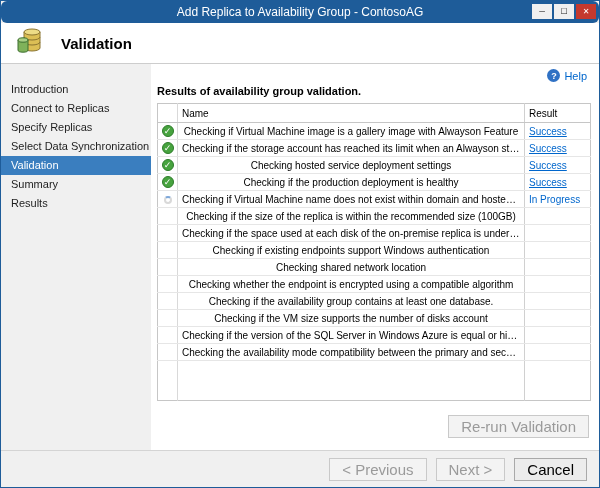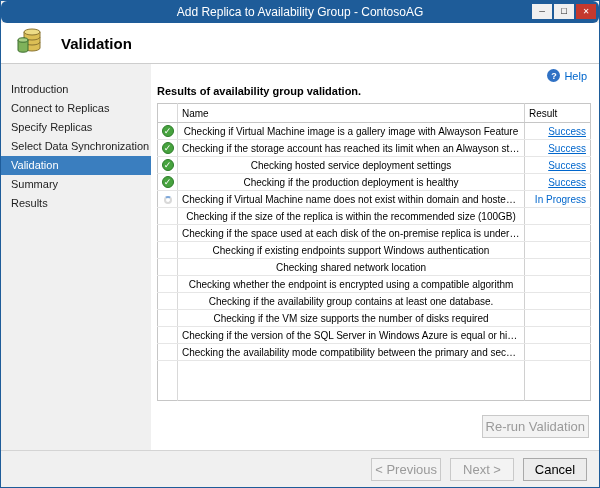--- a/index.html
+++ b/index.html
@@ -69,38 +69,38 @@
     padding: 0 4px; border-bottom: 1px solid #c6c6c6;
     white-space: nowrap; overflow: hidden;
   }
   table.grid td {
     height: 17px; padding: 0 4px;
     border-bottom: 1px solid #e6e6e6;
     white-space: nowrap; overflow: hidden; text-overflow: ellipsis;
   }
   .col-icon { width: 20px; border-right: 1px solid #d9d9d9; text-align: center; padding: 0 2px !important; }
   .col-name { border-right: 1px solid #d0d0d0; text-align: center; }
-  .col-result { width: 66px; text-align: right; }
+  .col-result { width: 66px; }
   tr.filler td { border-bottom: none; height: auto; }
   .check {
     display: inline-flex; width: 12px; height: 12px; border-radius: 50%;
     background: var(--success, #47a33f); color: #fff; font-size: 9px;
     align-items: center; justify-content: center; vertical-align: middle;
     border: 1px solid #2e7d2a;
   }
   .spinner {
     display: inline-block; width: 8px; height: 8px; border-radius: 50%;
     border: 2px solid #d9d9d9; border-top-color: #7da7d9; vertical-align: middle;
   }
   .result-link { color: var(--link, #0066cc); cursor: pointer; }
   .result-link.u { text-decoration: underline; }
   .rerun-row { margin-top: auto; display: flex; justify-content: flex-end; padding: 8px 2px 12px 0; }
   .btn {
     font-family: "Liberation Sans", sans-serif;
-    font-size: 13px; height: 23px; min-width: 64px; padding: 0 3px;
+    font-size: 15px; height: 23px; min-width: 64px; padding: 0 12px;
     background: #ececec; border: 1px solid #a9a9a9; color: #000; cursor: pointer;
   }
   .btn:disabled { color: #9a9a9a; background: #f3f3f3; border-color: #c9c9c9; cursor: default; }
   .footer {
     flex: 0 0 37px; background: #f0f0f0; border-top: 1px solid #d4d4d4;
     display: flex; align-items: center; justify-content: flex-end; gap: 9px;
     padding: 0 12px;
   }
 </style>
 </head>
@@ -215,21 +215,21 @@
                 <td class="col-name">Checking whether the endpoint is encrypted using a compatible algorithm</td>
                 <td class="col-result"></td>
               </tr>
               <tr>
                 <td class="col-icon"></td>
                 <td class="col-name">Checking if the availability group contains at least one database.</td>
                 <td class="col-result"></td>
               </tr>
               <tr>
                 <td class="col-icon"></td>
-                <td class="col-name">Checking if the VM size supports the number of disks required</td>
+                <td class="col-name">Checking if the VM size supports the number of disks account</td>
                 <td class="col-result"></td>
               </tr>
               <tr>
                 <td class="col-icon"></td>
                 <td class="col-name">Checking if the version of the SQL Server in Windows Azure is equal or higher th...</td>
                 <td class="col-result"></td>
               </tr>
               <tr>
                 <td class="col-icon"></td>
                 <td class="col-name">Checking the availability mode compatibility between the primary and secondary...</td>

